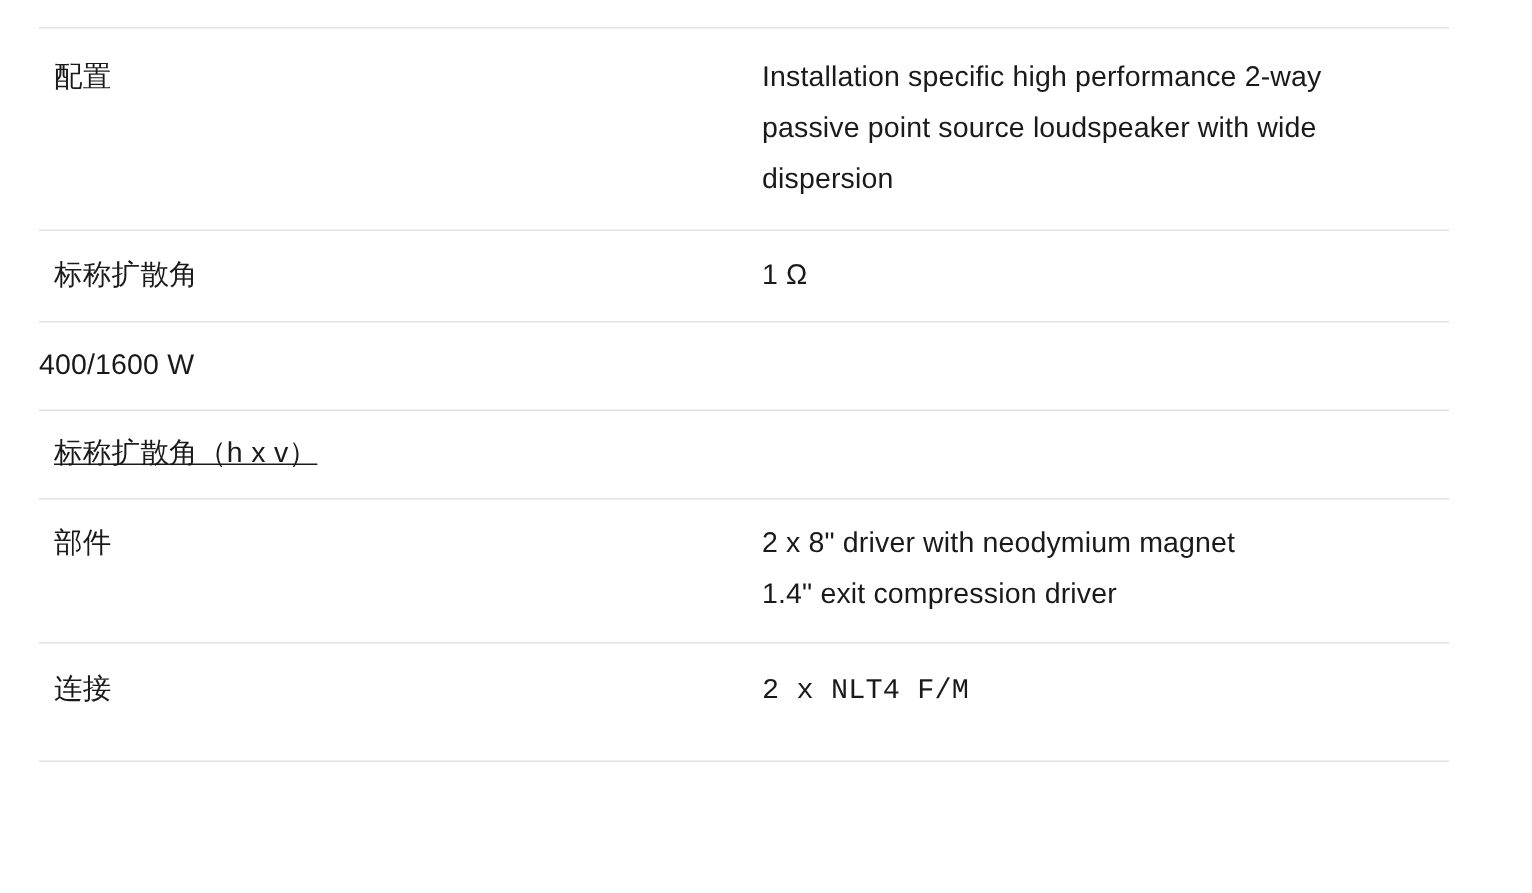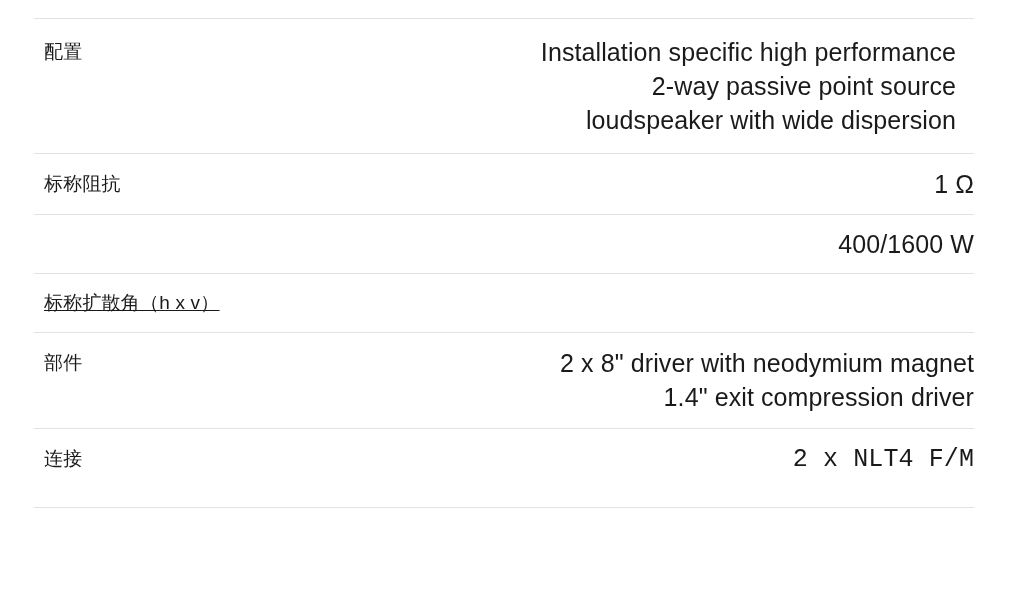--- a/index.html
+++ b/index.html
@@ -10,21 +10,21 @@
   }
   body {
     width: 1021px;
     height: 595px;
     font-family: "Liberation Sans", "DejaVu Sans", sans-serif;
     color: #1a1a1a;
     overflow: hidden;
   }
   .spec-table {
     position: absolute;
-    left: 34px;
+    left: 26px;
     top: 18px;
     width: 940px;
     border-collapse: collapse;
     border-top: 1px solid #e2e2e2;
   }
   .spec-row {
     display: flex;
     align-items: flex-start;
     border-bottom: 1px solid #e2e2e2;
     box-sizing: border-box;
@@ -37,26 +37,25 @@
     font-size: 19px;
     line-height: 34px;
     font-weight: 400;
     color: #1a1a1a;
     letter-spacing: 0.2px;
   }
   .spec-value {
     flex: 1 1 auto;
     box-sizing: border-box;
     padding: 14px 0 14px 0;
-    font-size: 25px;
+    font-size: 19px;
     line-height: 34px;
     font-weight: 400;
     color: #1a1a1a;
     letter-spacing: 0.1px;
-    text-align: right;
   }
   .spec-value .line {
     display: block;
     white-space: nowrap;
   }
   .row-config .spec-value .line { white-space: normal; max-width: 440px; }
   .row-config .spec-label,
   .row-config .spec-value { padding-top: 16px; padding-bottom: 16px; }
   .row-impedance .spec-label,
   .row-impedance .spec-value { padding-top: 13px; padding-bottom: 13px; }
@@ -75,21 +74,21 @@
 <div class="spec-table">
 
   <div class="spec-row row-config">
     <div class="spec-label">配置</div>
     <div class="spec-value">
       <span class="line">Installation specific high performance 2-way passive point source loudspeaker with wide dispersion</span>
     </div>
   </div>
 
   <div class="spec-row row-impedance">
-    <div class="spec-label">标称阻抗</div>
+    <div class="spec-label">标称扩散角</div>
     <div class="spec-value">
       <span class="line">1 Ω</span>
     </div>
   </div>
 
   <div class="spec-row row-power">
     <div class="spec-value">
       <span class="line">400/1600 W</span>
     </div>
   </div>

